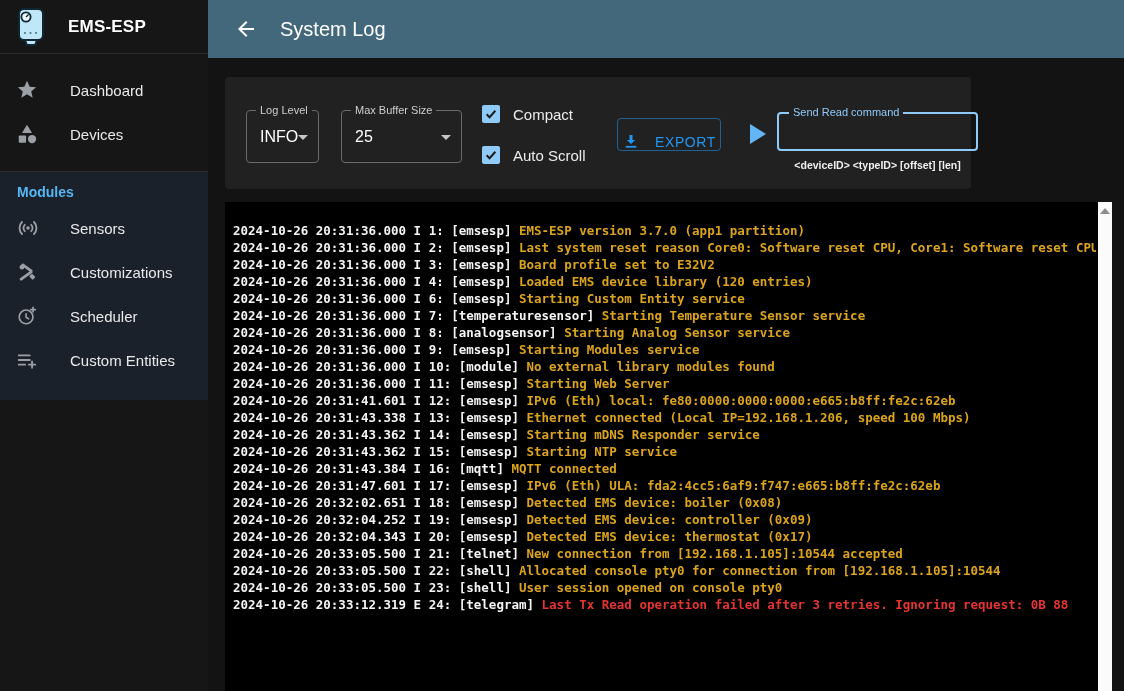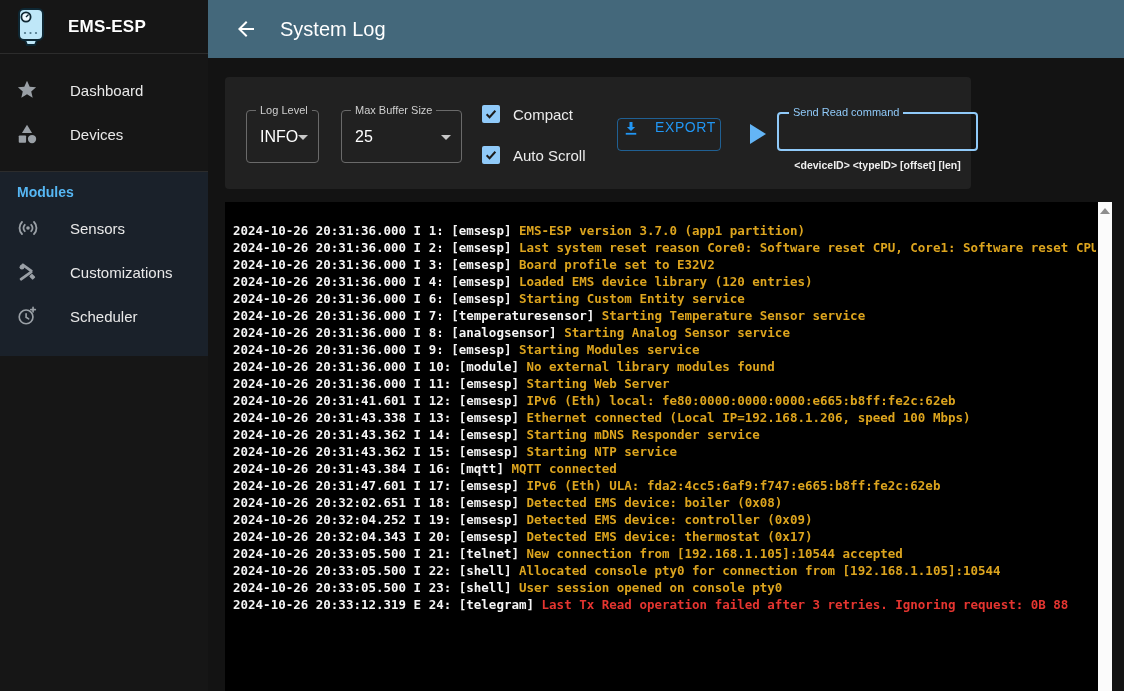--- a/index.html
+++ b/index.html
@@ -43,21 +43,21 @@
   .sel-buffer   { left:116px; top:33px; width:121px; height:53px; cursor:pointer; }
 
   .chk-row { position:absolute; left:257px; display:flex; align-items:center; cursor:pointer; }
   .chk-row.r1 { top:28px; } .chk-row.r2 { top:69px; }
   .chk-box { width:18px; height:18px; border-radius:2px; background:#90caf9;
     display:flex; align-items:center; justify-content:center; }
   .chk-label { color:#ececec; font-size:15px; margin-left:13px; }
 
   .export-btn { position:absolute; left:392px; top:41px; width:104px; height:33px;
     border:1px solid rgba(33,150,243,.55); border-radius:4px; background:transparent;
-    display:flex; align-items:flex-start; justify-content:center; gap:15px; cursor:pointer; }
+    display:flex; align-items:flex-end; justify-content:center; gap:15px; cursor:pointer; }
   .export-label { color:#2196f3; font-size:14px; font-weight:500; letter-spacing:.6px; }
 
   .play-btn { position:absolute; left:525px; top:46px; width:22px; height:22px;
     cursor:pointer; display:flex; align-items:center; }
   .play-tri { width:0; height:0; border-top:10px solid transparent;
     border-bottom:10px solid transparent; border-left:16px solid #64b5f6; }
 
   .send-field { position:absolute; left:552px; top:35px; width:201px; height:39px;
     border:2px solid #90caf9; border-radius:4px; }
   .send-label { position:absolute; top:-8px; left:10px; background:#212121; padding:0 4px;
@@ -156,20 +156,29 @@
         <span class="ico">
           <svg width="22" height="22" viewBox="0 0 24 24" fill="none" stroke="#9aa0a6" stroke-width="1.8" stroke-linecap="round">
             <circle cx="11" cy="13" r="7.5"></circle>
             <path d="M11 9.5v3.8l2.8 1.8"></path>
             <path d="M18.6 2.6v5M16.1 5.1h5"></path>
           </svg>
         </span>
         <span class="lbl">Scheduler</span>
       </div>
 
+      <div class="nav-item">
+        <span class="ico">
+          <svg width="22" height="22" viewBox="0 0 24 24" fill="none" stroke="#9aa0a6" stroke-width="2" stroke-linecap="round">
+            <path d="M3 7h12M3 12h12M3 17h7"></path>
+            <path d="M17.5 13.5v7M14 17h7"></path>
+          </svg>
+        </span>
+        <span class="lbl">Custom Entities</span>
+      </div>
     </div>
   </div>
 
   <div class="header">
     <div class="back-btn">
       <svg width="24" height="24" viewBox="0 0 24 24">
         <path fill="#ffffff" d="M20 11H7.83l5.59-5.59L12 4l-8 8 8 8 1.41-1.41L7.83 13H20v-2z"></path>
       </svg>
     </div>
     <div class="header-title">System Log</div>

